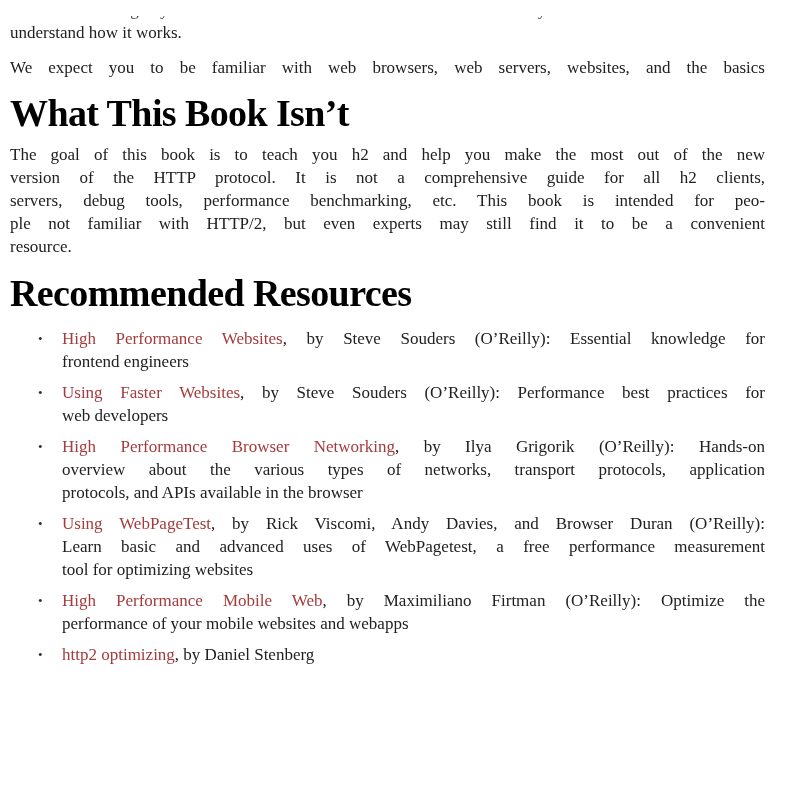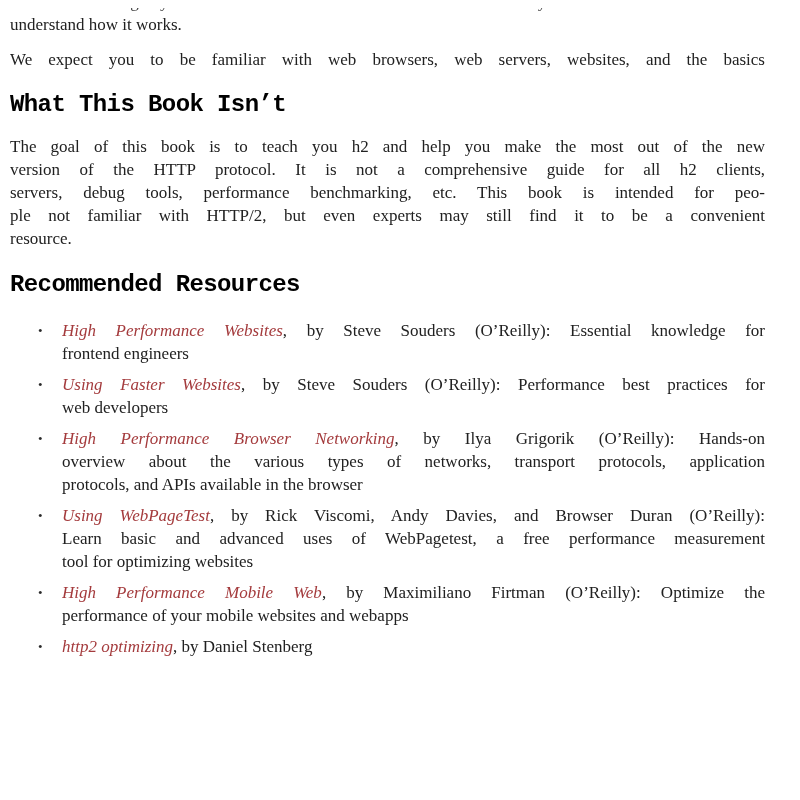--- a/index.html
+++ b/index.html
@@ -11,21 +11,21 @@
   body {
     width: 800px;
     height: 800px;
     overflow: hidden;
     font-family: "Liberation Serif", "DejaVu Serif", serif;
   }
   .page {
     box-sizing: border-box;
     width: 800px;
     height: 744px;
-    padding: 8px 35px 0 10px;
+    padding: 16px 35px 0 10px;
     background: #ffffff;
   }
   
   .line {
     font-size: 17px;
     line-height: 23px;
     white-space: nowrap;
     overflow: hidden;
     color: var(--body, #212121);
   }
@@ -33,23 +33,23 @@
   .line.l { text-align: left;    text-align-last: left; }
 
   
   .clip-top { height: 5px; overflow: hidden; }
   .clip-top .line { margin-top: -18px; opacity: .85; }
 
   .para { margin: 0; }
   .b-prerequisites { margin-top: 12px; }
 
   h2.heading {
-    font-family: Liberation Mono, monospace;
+    font-family: Liberation Serif, serif;
     font-weight: 700;
-    font-size: 24px;
+    font-size: 38px;
     line-height: 34px;
     letter-spacing: -0.6px;
     color: var(--heading, #000000);
     margin: 0;
   }
   h2.b-what-this-book-isnt   { margin: 17px 0 13px 0; }
   h2.b-recommended-resources { margin: 18px 0 13px 0; }
 
   .list { margin-top: 17px; }
   .item { display: flex; padding-left: 28px; margin-bottom: 8px; }
@@ -62,21 +62,20 @@
     color: #2a2a2a;
   }
   .item-text { flex: 1 1 auto; min-width: 0; }
 
   a.link {
     color: var(--red, #a43b3d);
     text-decoration: none;
   }
   a.book-title {
     color: var(--red, #a43b3d);
-    font-style: italic;
     text-decoration: none;
   }
   span.run { color: inherit; }
 </style>
 </head>
 <body style="background: rgb(255, 255, 255);">
 
 <div class="page">
   <div class="clip-top">
     <div class="line l">watch the frames go by and dissect them with the tools described here to really</div>

